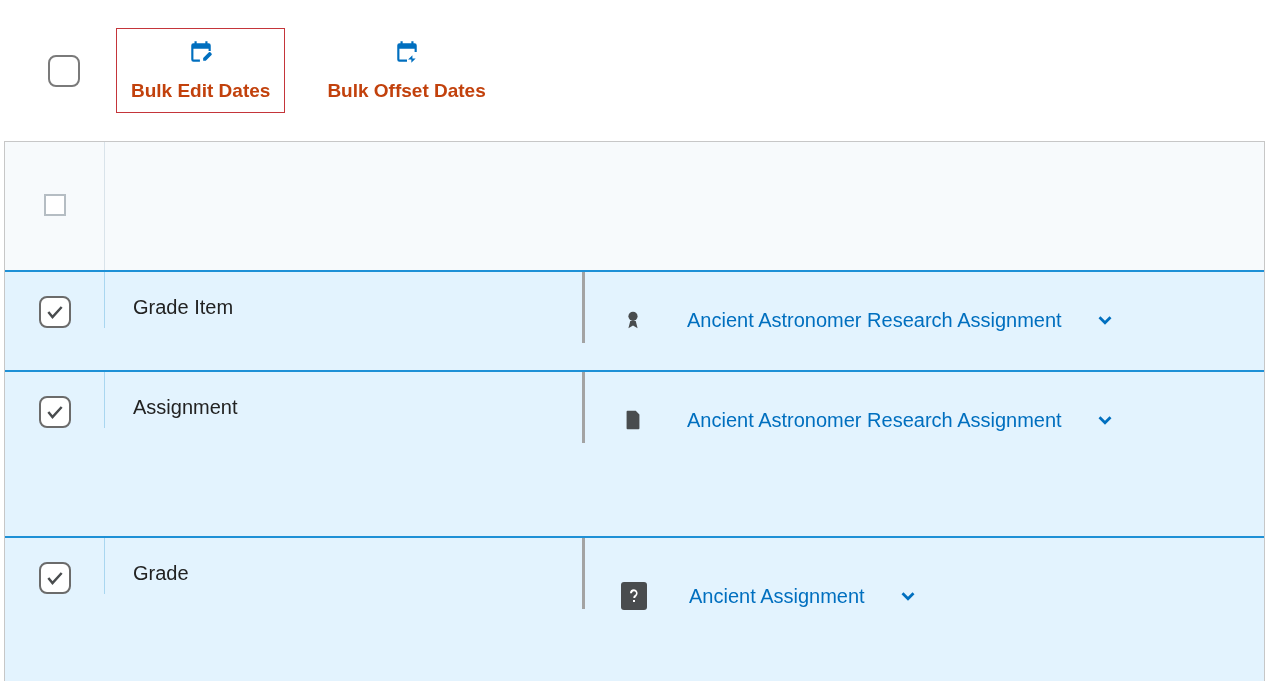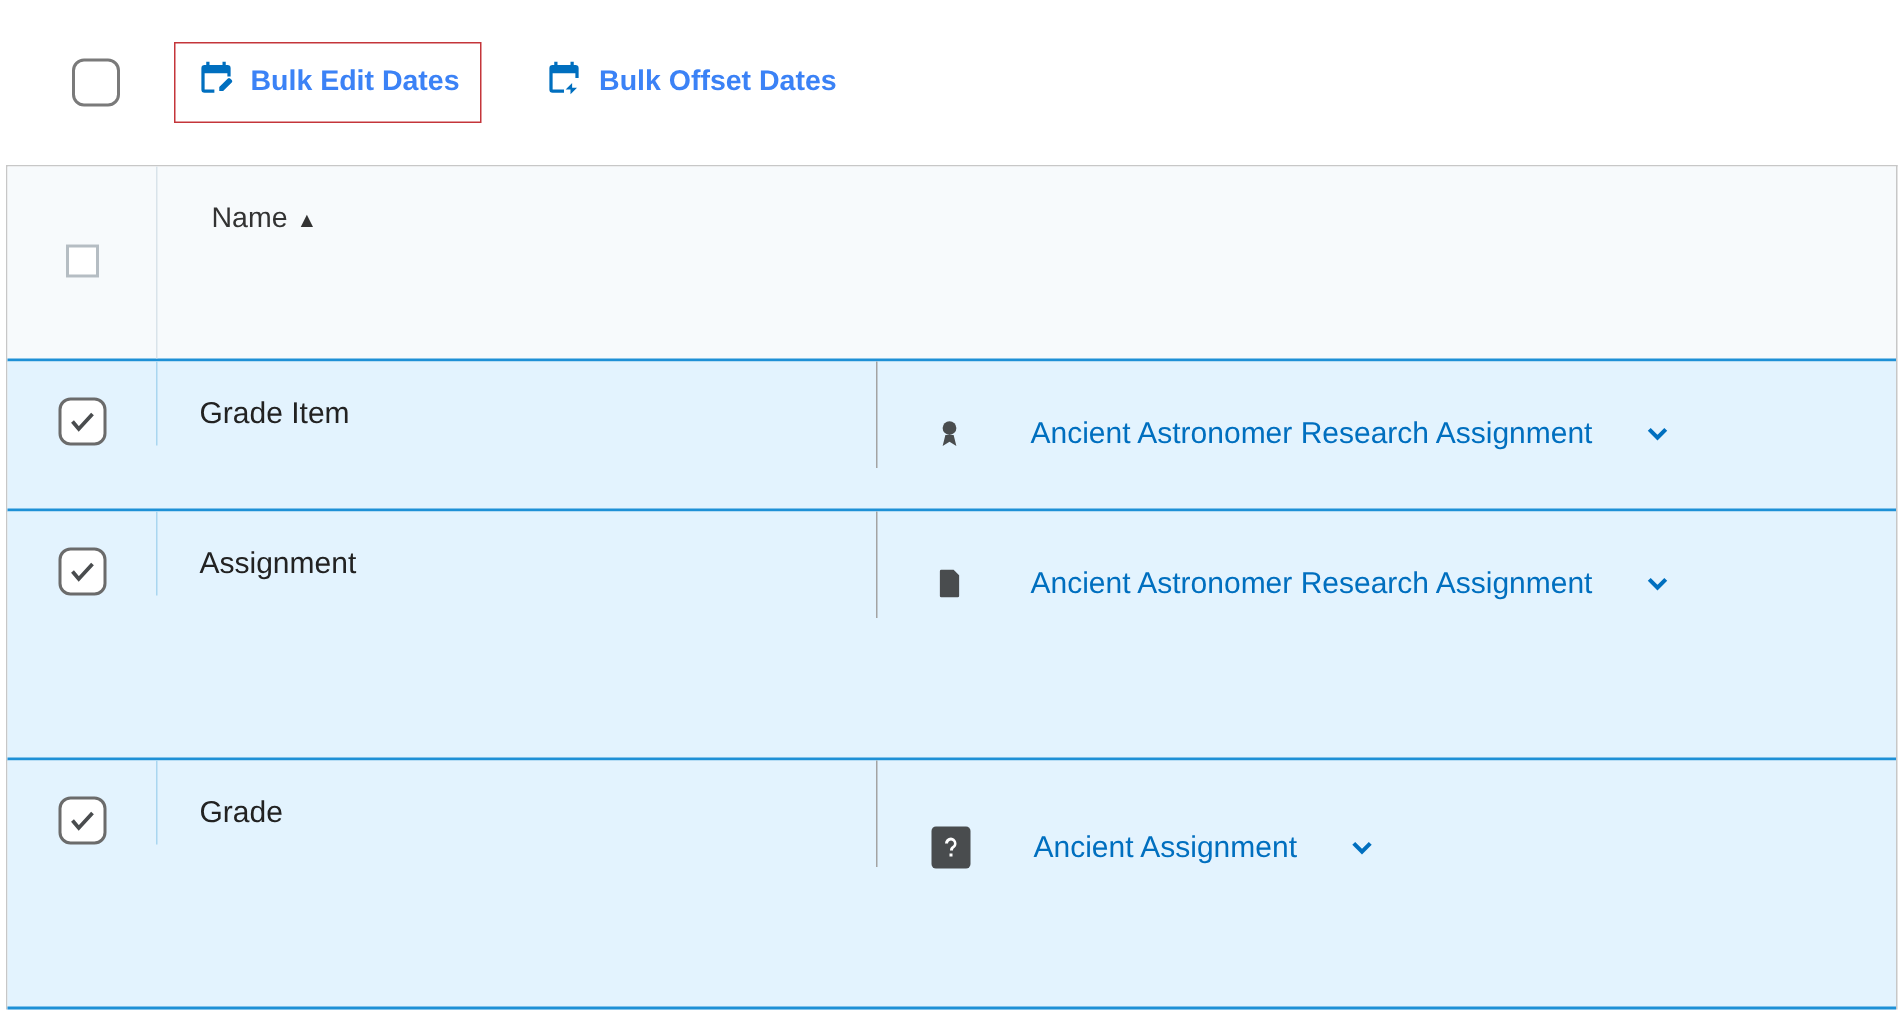--- a/index.html
+++ b/index.html
@@ -25,25 +25,26 @@
     border: 2.5px solid #7a7a7a;
     border-radius: 8px;
     background: #fff;
     cursor: pointer;
     margin-right: 8px;
   }
   .toolbar-btn {
     display: inline-flex;
     align-items: center;
     gap: 10px;
-    color: #3b82f6;
+    color: #c2410c;
     font-size: 19px;
     font-weight: 700;
     cursor: pointer;
     padding: 10px 14px;
+    flex-direction: column;
   }
   .toolbar-btn.highlighted {
     border: 1.5px solid #c4353a;
   }
   .toolbar-btn svg { width: 26px; height: 26px; fill: #006fbf; }
   .table-wrap {
     border-top: 1px solid #c7c7c7;
     border-left: 1px solid #c7c7c7;
     border-right: 1px solid #c7c7c7;
     margin: 0 4px;
@@ -101,21 +102,21 @@
     display: flex;
     background: #e3f3fe;
     border-bottom: 2px solid #1e90d6;
   }
   .data-row .col-check {
     padding-top: 24px;
     border-right: 1px solid #a9d6f0;
   }
   .data-row .col-type {
     padding: 24px 28px;
-    border-right: 1px solid #a3a3a3;
+    border-right: 3px solid #a3a3a3;
   }
   .data-row .col-name {
     padding: 34px 28px 34px 36px;
   }
   .row-checkbox {
     width: 32px;
     height: 32px;
     border: 2.5px solid #6b6b6b;
     border-radius: 8px;
     background: #fff;
@@ -198,26 +199,20 @@
       <span>Bulk Offset Dates</span>
     </div>
   </div>
 
   <div class="table-wrap">
 
     <div class="thead-row">
       <div class="col-check">
         <div class="header-checkbox"></div>
       </div>
-      <div class="col-name">
-        <span class="th-label">
-          <span>Name</span>
-          <span class="sort-indicator">▲</span>
-        </span>
-      </div>
     </div>
 
     <div class="data-row row-1">
       <div class="col-check">
         <div class="row-checkbox">
           <svg viewBox="0 0 24 24">
               <polyline points="4 12 9 18 20 6"></polyline>
             </svg>
         </div>
       </div>

